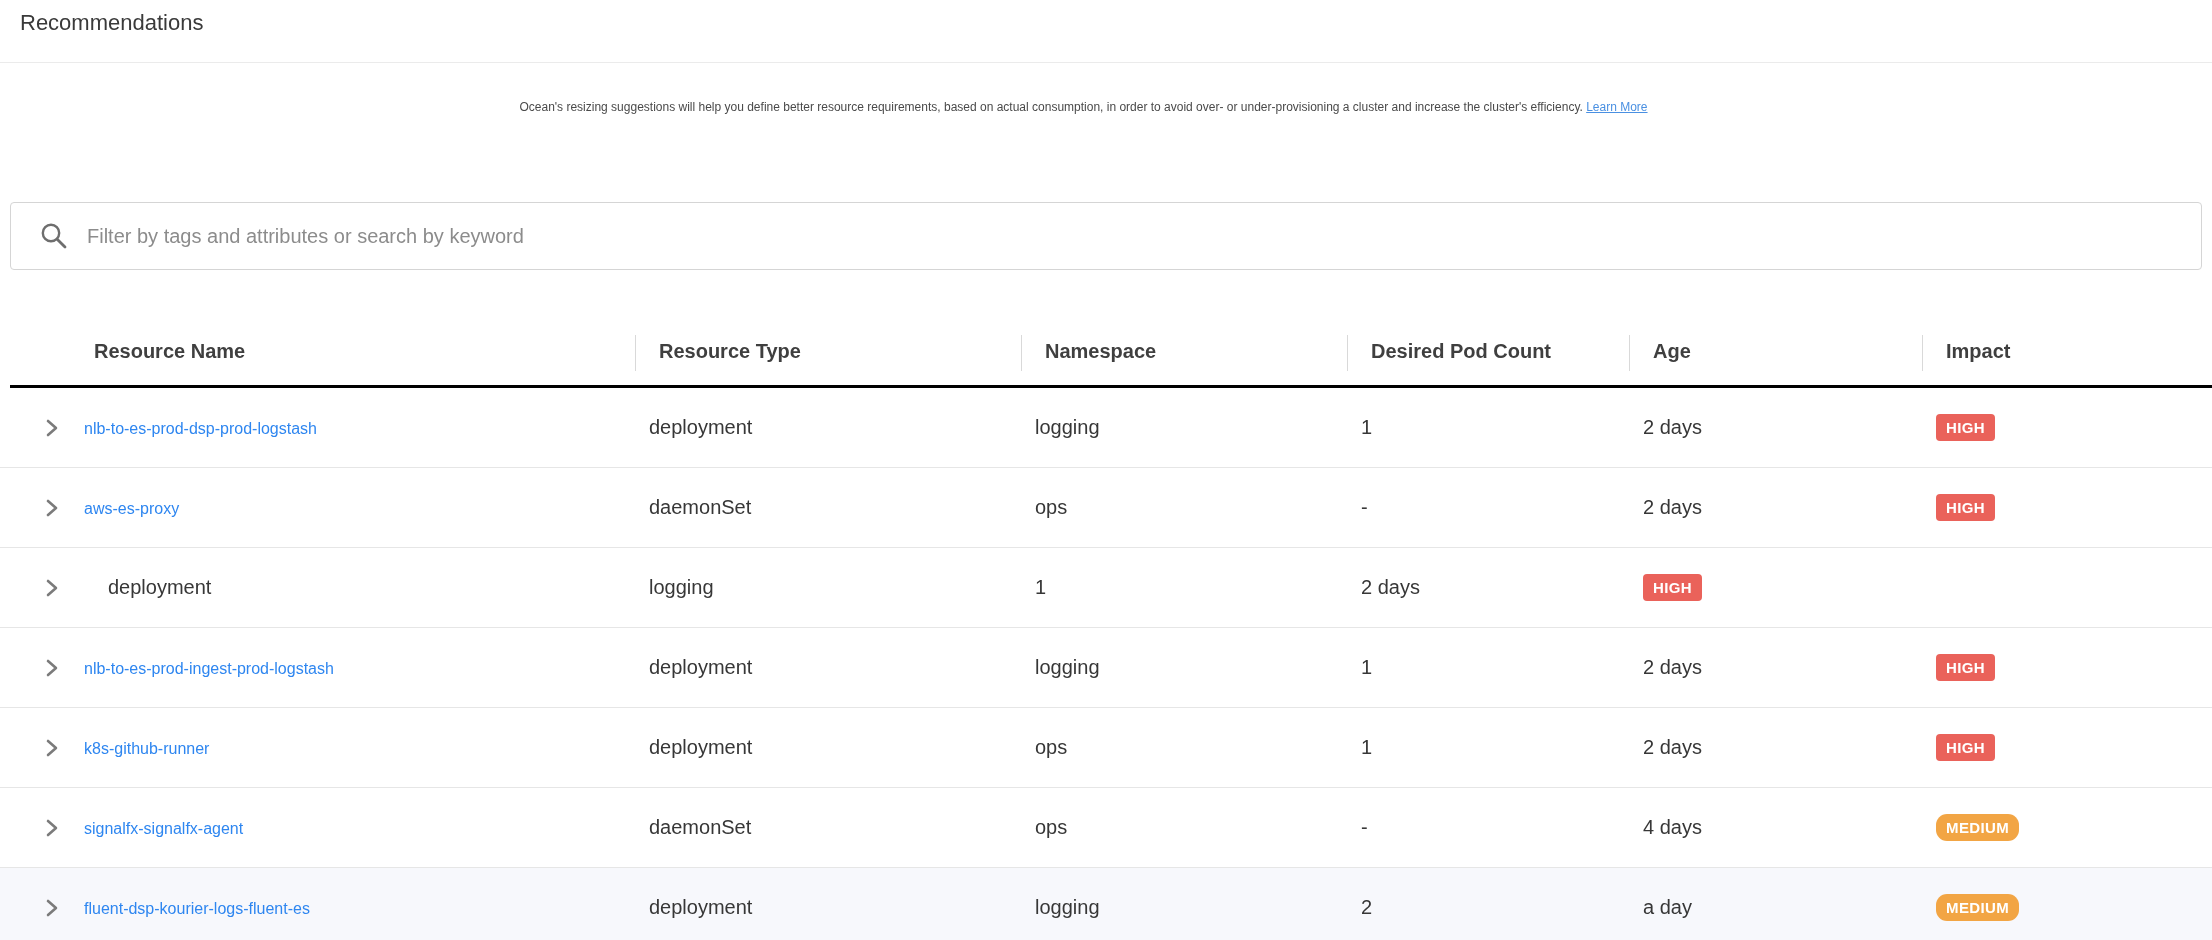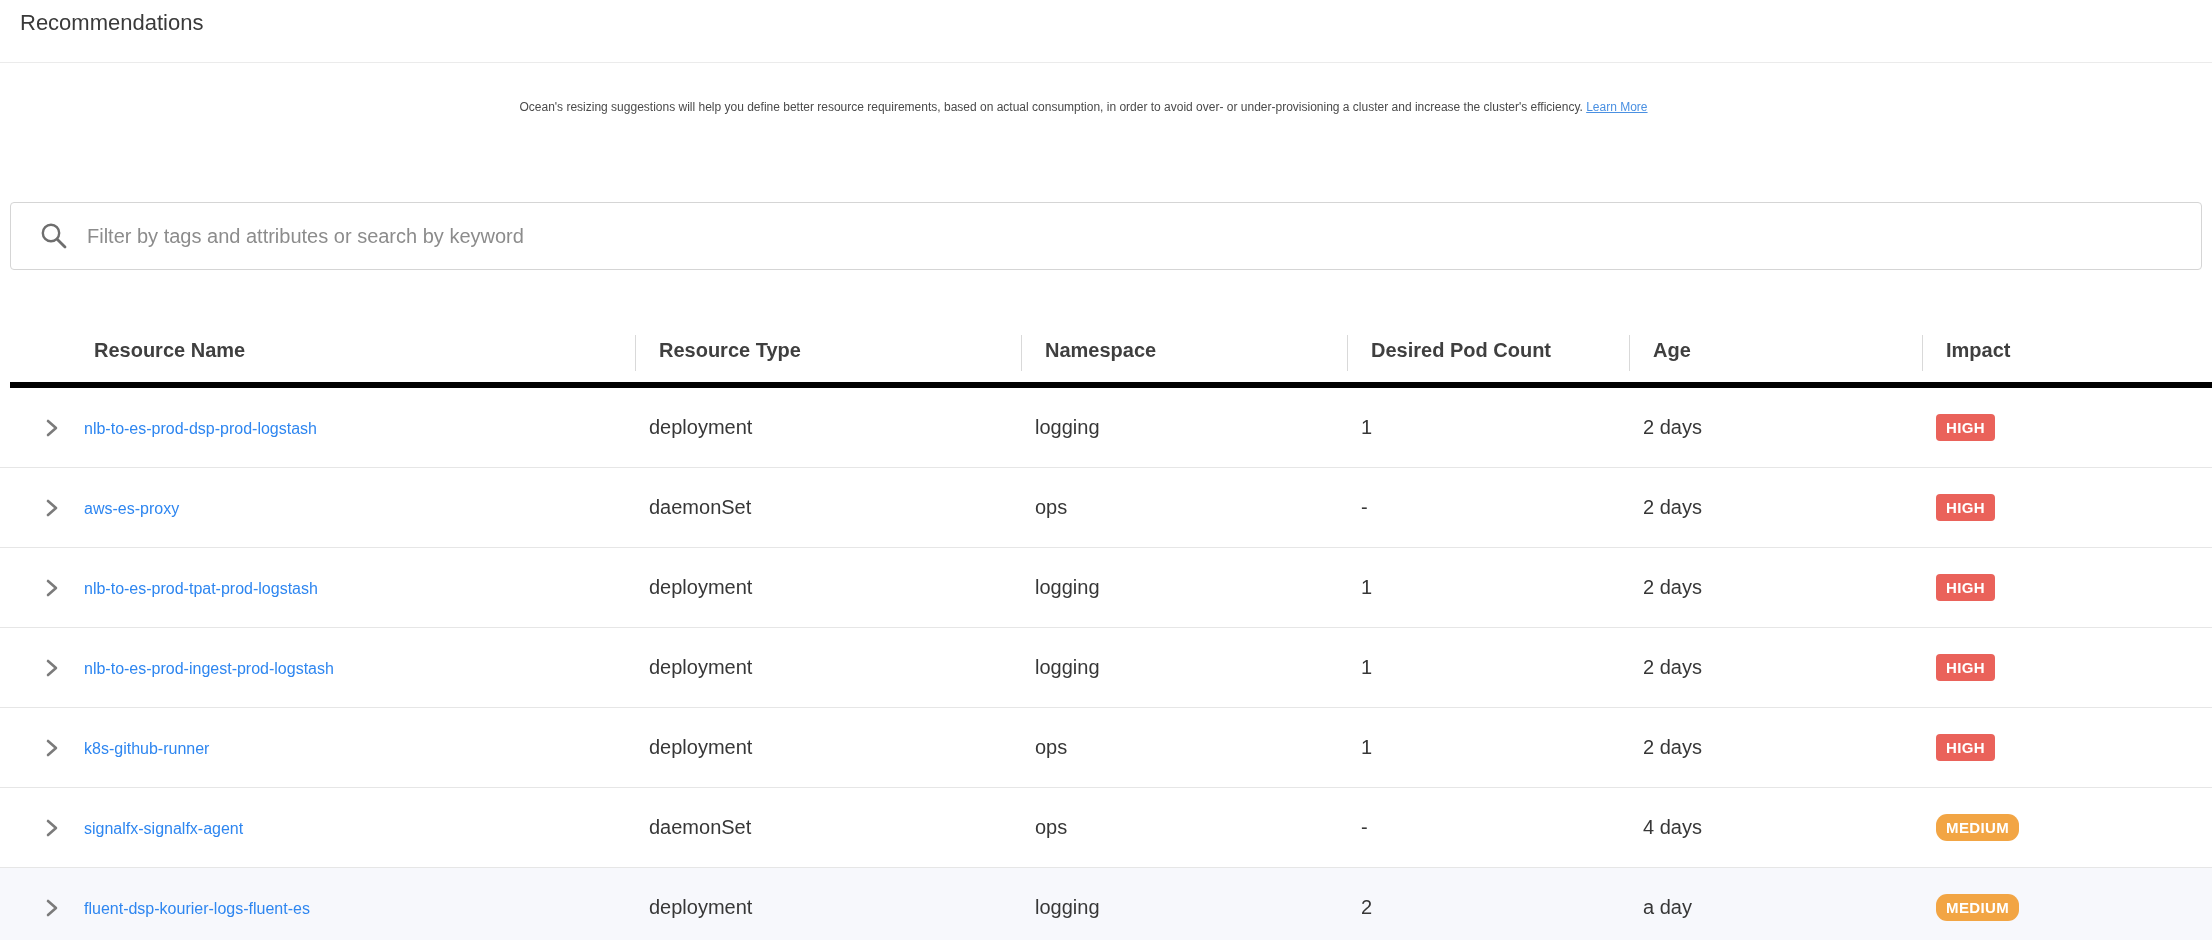--- a/index.html
+++ b/index.html
@@ -27,21 +27,21 @@
     border:1px solid #d5d5d5;border-radius:4px;background:#fff;
     display:flex;align-items:center;}
   .search-icon{width:30px;height:30px;margin-left:28px;flex:0 0 auto;}
   .search-input{flex:1;border:none;outline:none;background:transparent;
     font-family:inherit;font-size:20px;color:#3c3c3c;margin-left:18px;height:100%;}
   .search-input::placeholder{color:#8c8c8c;opacity:1;}
 
   
   .table{position:absolute;left:0;top:318px;width:2212px;}
   .thead{display:grid;grid-template-columns:84px 541px 386px 326px 282px 293px 1fr;
-    align-items:center;height:70px;border-bottom:6px solid #000000;
+    align-items:center;height:70px;border-bottom:3px solid #000000;
     margin-left:10px;width:2202px;}
   .th{font-size:20px;font-weight:700;color:#3f3f3f;position:relative;
     padding-left:24px;height:100%;display:flex;align-items:center;}
   .th.first{padding-left:0;grid-column:2;}
   .th.divided::before{content:"";position:absolute;left:0;top:17px;height:36px;width:1px;background:#d9d9d9;}
 
   .tbody{width:2212px;}
   .row{display:grid;grid-template-columns:84px 541px 386px 326px 282px 293px 1fr;
     align-items:center;height:80px;border-bottom:1px solid #e6e6e6;width:2212px;background:#fff;}
   .row-highlighted{background:var(--row-highlight);}
@@ -126,23 +126,20 @@
     </div>
   </div>
         <div class="row">
     <div class="cell cell-expand">
       <button class="expand-btn">
         <svg width="20" height="20" viewBox="0 0 20 20">
           <polyline points="6,3 14,10 6,17" fill="none" stroke="#7b7b7b" stroke-width="2.6" stroke-linecap="round" stroke-linejoin="round"></polyline>
         </svg>
       </button>
     </div>
-    <div class="cell cell-name">
-      <a class="resource-link">nlb-to-es-prod-tpat-prod-logstash</a>
-    </div>
     <div class="cell">deployment</div>
     <div class="cell">logging</div>
     <div class="cell">1</div>
     <div class="cell">2 days</div>
     <div class="cell">
       <span class="badge badge-high">HIGH</span>
     </div>
   </div>
         <div class="row">
     <div class="cell cell-expand">

